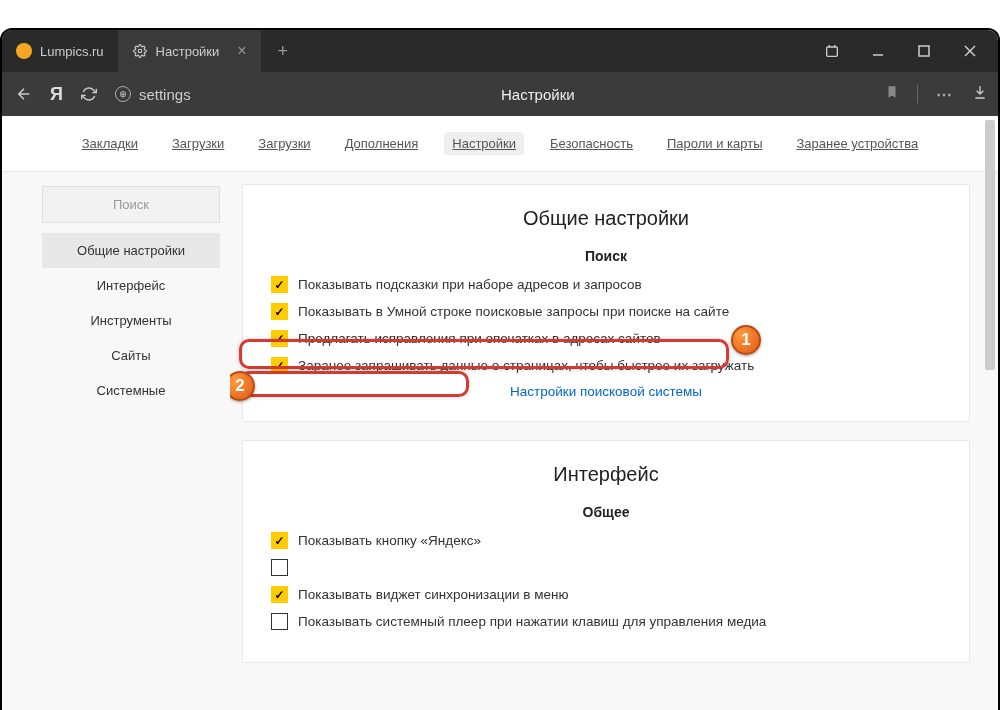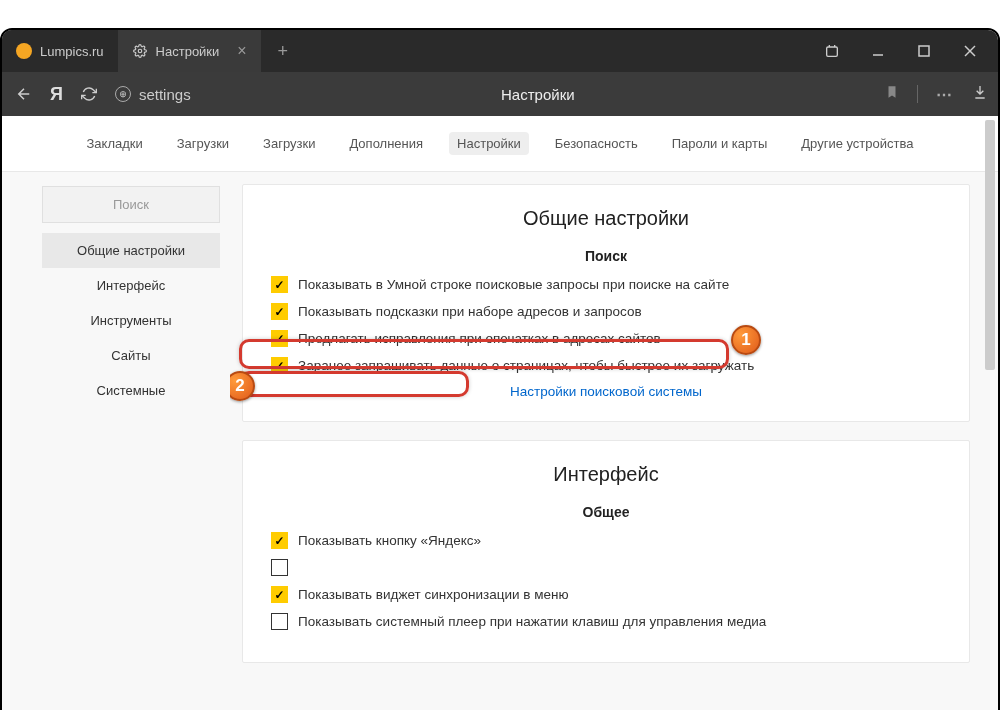--- a/index.html
+++ b/index.html
@@ -25,21 +25,21 @@
 .addressbar { height: 44px; background: #3b3b3b; display: flex; align-items: center; padding: 0 10px; gap: 14px; }
 .nav-btn { color: #aaa; font-size: 16px; width: 24px; display: flex; align-items: center; justify-content: center; }
 .ya-logo { color: #ddd; font-size: 18px; font-weight: bold; }
 .url-box { display: flex; align-items: center; gap: 8px; color: #ccc; }
 .url-icon { width: 16px; height: 16px; border: 1.5px solid #aaa; border-radius: 50%; display: flex; align-items: center; justify-content: center; font-size: 9px; }
 .url-text { font-size: 15px; }
 .addr-center { flex: 1; text-align: center; color: #eee; font-size: 15px; }
 .addr-right { display: flex; align-items: center; gap: 18px; color: #aaa; }
 
 
-.topnav { height: 56px; display: flex; align-items: center; justify-content: center; gap: 18px; font-size: 13px; color: #555; border-bottom: 1px solid #e8e8e8; }
+.topnav { height: 56px; display: flex; align-items: center; justify-content: center; gap: 18px; font-size: 13px; color: #555; border-bottom: 1px solid #e8e8e8; text-decoration: underline; }
 .topnav-item { padding: 4px 8px; cursor: pointer; }
 .topnav-item.active { background: #eee; border-radius: 4px; }
 
 
 .content { display: flex; height: calc(100% - 42px - 44px - 56px); background: #f8f8f8; text-align: center; }
 .sidebar { width: 228px; padding: 14px 10px 14px 40px; }
 .sidebar-search { background: #f2f2f2; border: 1px solid #e0e0e0; padding: 10px 12px; font-size: 13px; color: #999; margin-bottom: 10px; }
 .sidebar-item { padding: 10px 12px; font-size: 13px; color: #333; cursor: pointer; }
 .sidebar-item.active { background: #e8e8e8; }
 
@@ -143,46 +143,46 @@
   </div>
 
   <div class="topnav">
     <span class="topnav-item">Закладки</span>
     <span class="topnav-item">Загрузки</span>
     <span class="topnav-item">Загрузки</span>
     <span class="topnav-item">Дополнения</span>
     <span class="topnav-item active">Настройки</span>
     <span class="topnav-item">Безопасность</span>
     <span class="topnav-item">Пароли и карты</span>
-    <span class="topnav-item">Другие устройства</span>
+    <span class="topnav-item">Заранее устройства</span>
   </div>
 
   <div class="content">
     <div class="sidebar">
       <div class="sidebar-search">Поиск</div>
       <div class="sidebar-item active">Общие настройки</div>
       <div class="sidebar-item">Интерфейс</div>
       <div class="sidebar-item">Инструменты</div>
       <div class="sidebar-item">Сайты</div>
       <div class="sidebar-item">Системные</div>
     </div>
 
     <div class="main">
 
       <div class="panel" style="position:relative">
         <div class="panel-title">Общие настройки</div>
         <div class="section-title">Поиск</div>
 
         <div class="check-row">
           <span class="cbox checked"></span>
+          <span>Показывать подсказки при наборе адресов и запросов</span>
+        </div>
+        <div class="check-row">
+          <span class="cbox checked"></span>
           <span>Показывать в Умной строке поисковые запросы при поиске на сайте</span>
-        </div>
-        <div class="check-row">
-          <span class="cbox checked"></span>
-          <span>Показывать подсказки при наборе адресов и запросов</span>
         </div>
         <div class="check-row">
           <span class="cbox checked"></span>
           <span>Предлагать исправления при опечатках в адресах сайтов</span>
         </div>
         <div class="check-row">
           <span class="cbox checked"></span>
           <span>Заранее запрашивать данные о страницах, чтобы быстрее их загружать</span>
         </div>
         <div class="link-row">Настройки поисковой системы</div>

